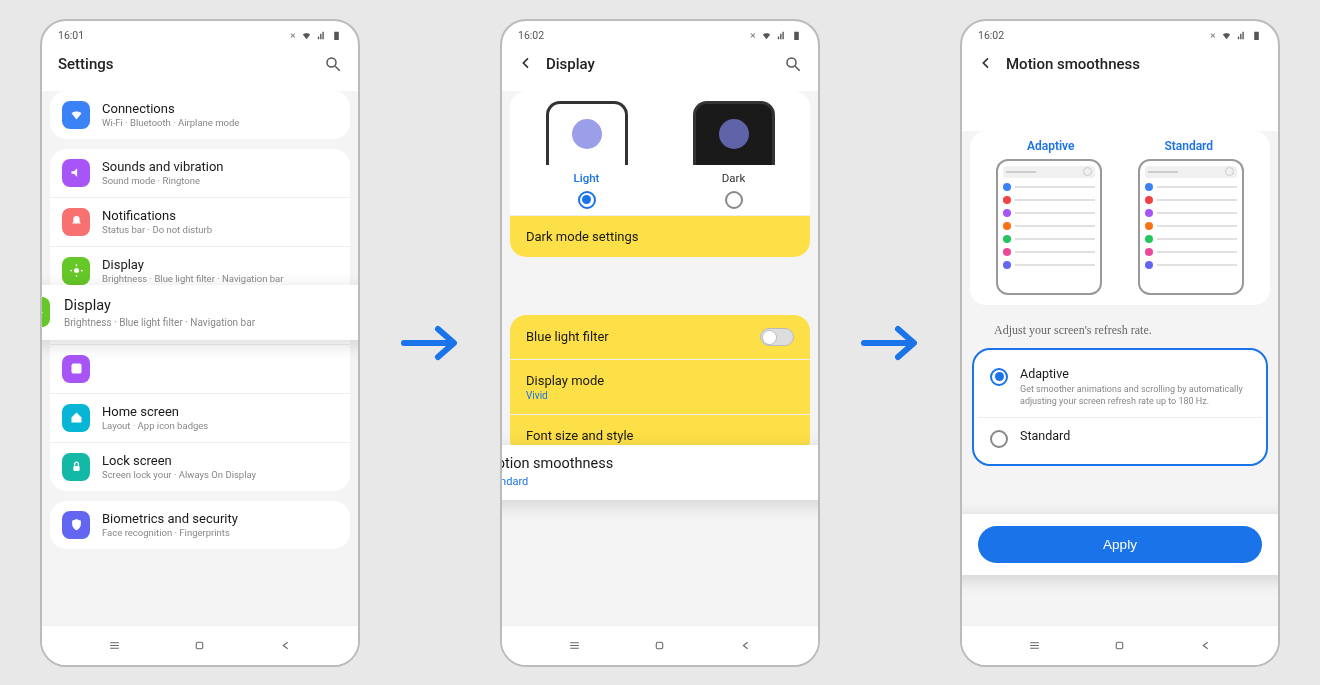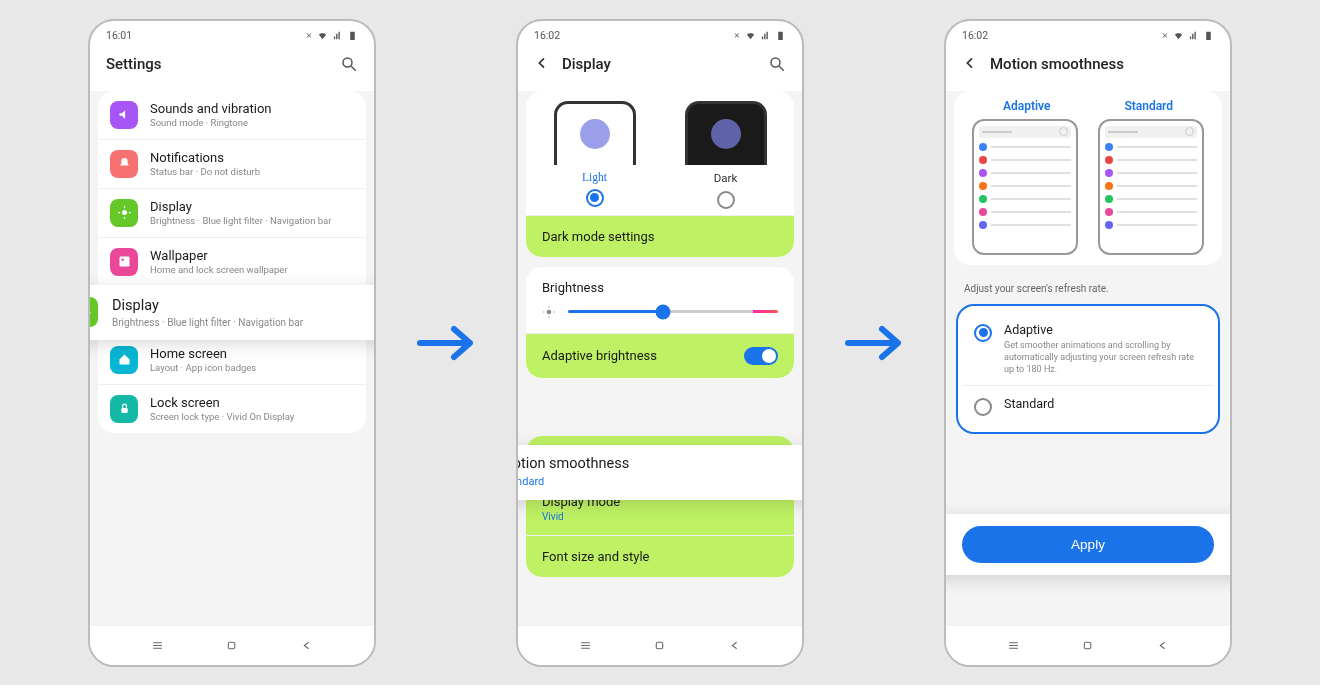--- a/index.html
+++ b/index.html
@@ -8,21 +8,21 @@
     height: 685px;
     background: #e8e8e8;
     font-family: -apple-system, BlinkMacSystemFont, "Segoe UI", Roboto, sans-serif;
     display: flex;
     align-items: center;
     justify-content: center;
     gap: 30px;
     overflow: hidden;
   }
   .phone {
-    width: 288px;
+    width: 320px;
     height: 648px;
     background: #fff;
     border: 2px solid #bbb;
     border-radius: 26px;
     position: relative;
     overflow: hidden;
     display: flex;
     flex-direction: column;
     flex-shrink: 0;
   }
@@ -93,26 +93,26 @@
     border-top-left-radius:14px; border-top-right-radius:14px;
     display:flex; align-items:center; justify-content:center;
     position:relative;
   }
   .theme-prev.light { background:#fff;}
   .theme-prev.dark { background:#1a1a1a;}
   .theme-prev .dot { width:30px;height:30px;border-radius:50%;}
   .theme-prev.light .dot{ background:#9b9ee8;}
   .theme-prev.dark .dot{ background:#5f63a8;}
   .theme-opt .label { font-size:11.5px; color:#333;}
-  .theme-opt.sel .label { color:#1a73e8; font-weight:500;font-family:Liberation Serif, serif;}
+  .theme-opt.sel .label { color:#1a73e8; font-weight:500;}
   .radio { width:18px;height:18px;border:2px solid #888;border-radius:50%;display:flex;align-items:center;justify-content:center;}
   .radio.checked{ border-color:#1a73e8;}
   .radio.checked::after{content:'';width:9px;height:9px;background:#1a73e8;border-radius:50%;}
   
-  .simple-item { padding:13px 16px; border-bottom:1px solid #eee; background:#bef264; cursor:pointer; display:flex;align-items:center;justify-content:space-between;}
+  .simple-item { padding:13px 16px; border-bottom:1px solid #eee; background:#fde047; cursor:pointer; display:flex;align-items:center;justify-content:space-between;}
   .simple-item:last-child{border-bottom:none;}
   .simple-item .txt .title{ font-size:13px; color:#1a1a1a;}
   .simple-item .txt .sub { font-size:10px; color:#1a73e8; margin-top:2px;}
   
   .slider-row{ padding:10px 16px 14px; display:flex;align-items:center;gap:12px;background:#fff;}
   .slider-row svg.sun{width:14px;height:14px;}
   .slider{ flex:1; height:3px; background:linear-gradient(to right,#1a73e8 0%,#1a73e8 45%,#ccc 45%,#ccc 88%,#f2a 88%,#f55 100%);border-radius:2px;position:relative;}
   .slider .thumb{position:absolute;left:45%;top:50%;transform:translate(-50%,-50%);width:15px;height:15px;background:#1a73e8;border-radius:50%;}
   
   .toggle{width:34px;height:18px;background:#1a73e8;border-radius:10px;position:relative;}
@@ -128,21 +128,21 @@
     width:106px;height:136px;border:2px solid #999;border-radius:12px;
     background:#fff;padding:5px;display:flex;flex-direction:column;gap:2px;
   }
   .mini-phone .hdr{height:12px;background:#f0f0f0;border-radius:3px;margin-bottom:2px;display:flex;align-items:center;justify-content:space-between;padding:0 3px;}
   .mini-phone .hdr::before{content:'';width:30px;height:2px;background:#ccc;}
   .mini-phone .hdr::after{content:'';width:7px;height:7px;border:1px solid #ccc;border-radius:50%;}
   .mini-phone .mrow{height:11px;display:flex;align-items:center;gap:4px;font-size:4px;color:#bbb;}
   .mini-phone .mrow .d{width:8px;height:8px;border-radius:50%;flex-shrink:0;}
   .mini-phone .mrow .l{flex:1;height:2px;background:#e0e0e0;}
   
-  .p3-caption{font-size:10px;color:#666;padding:8px 18px 10px;}
+  .p3-caption{font-size:12px;color:#666;padding:8px 32px 10px;font-family:Liberation Serif, serif;}
   .opt-group{ margin:0 10px; border:2px solid #1a73e8;border-radius:18px;background:#fff;padding:6px 4px;}
   .opt-item{display:flex;gap:12px;padding:10px 12px;align-items:flex-start;cursor:pointer;border-bottom:1px solid #eee;}
   .opt-item:last-child{border-bottom:none;}
   .opt-item .radio{margin-top:2px;flex-shrink:0;}
   .opt-item .title{font-size:12.5px;color:#1a1a1a;font-weight:400;}
   .opt-item .desc{font-size:9px;color:#888;margin-top:2px;line-height:1.35;}
   
   .apply-wrap{ position:absolute; bottom:50px; left:-24px; right:-24px; background:#fff; box-shadow:0 4px 18px rgba(0,0,0,0.15); padding:12px 40px; border-radius:4px; z-index:5;}
   .apply-btn{width:100%;background:#1a73e8;color:#fff;border:none;border-radius:22px;padding:11px;font-size:13.5px;font-weight:500;cursor:pointer;}
   
@@ -179,20 +179,33 @@
         <h1>Settings</h1>
       </div>
     <span class="search-btn">
       <svg viewBox="0 0 24 24">
           <circle cx="10" cy="10" r="6" fill="none" stroke="#555" stroke-width="2"></circle>
           <line x1="15" y1="15" x2="21" y2="21" stroke="#555" stroke-width="2"></line>
         </svg>
     </span>
   </div>
   <div class="phone-body">
+    <div class="card" id="p1-list1">
+        <div class="list-item">
+          <span class="icon" style="background:#3b82f6">
+            <svg viewBox="0 0 24 24">
+              <path d="M12 20l8-10c-4-4-12-4-16 0z" fill="#fff"></path>
+            </svg>
+          </span>
+          <div class="txt">
+            <div class="title">Connections</div>
+            <div class="sub">Wi-Fi · Bluetooth · Airplane mode</div>
+          </div>
+        </div>
+      </div>
     <div class="card" id="p1-list2">
         <div class="list-item">
           <span class="icon" style="background:#a855f7">
             <svg viewBox="0 0 24 24">
               <path d="M4 10v4h4l5 5V5L8 10z" fill="#fff"></path>
             </svg>
           </span>
           <div class="txt">
             <div class="title">Sounds and vibration</div>
             <div class="sub">Sound mode · Ringtone</div>
@@ -258,21 +271,34 @@
         </div>
         <div class="list-item">
           <span class="icon" style="background:#14b8a6">
             <svg viewBox="0 0 24 24">
               <rect x="7" y="11" width="10" height="8" rx="2" fill="#fff"></rect>
               <path d="M9 11V8a3 3 0 016 0v3" fill="none" stroke="#fff" stroke-width="2"></path>
             </svg>
           </span>
           <div class="txt">
             <div class="title">Lock screen</div>
-            <div class="sub">Screen lock type · Vivid On Display</div>
+            <div class="sub">Screen lock your · Always On Display</div>
+          </div>
+        </div>
+      </div>
+    <div class="card" id="p1-list3">
+        <div class="list-item">
+          <span class="icon" style="background:#6366f1">
+            <svg viewBox="0 0 24 24">
+              <path d="M12 3l7 3v5c0 5-3 8-7 10-4-2-7-5-7-10V6z" fill="#fff"></path>
+            </svg>
+          </span>
+          <div class="txt">
+            <div class="title">Biometrics and security</div>
+            <div class="sub">Face recognition · Fingerprints</div>
           </div>
         </div>
       </div>
 
     <div class="popout" style="left:-40px;right:-30px;top:194px;">
       <div style="display:flex;align-items:center;gap:14px;">
         <span class="icon" style="width:30px;height:30px;border-radius:8px;background:#65c728;display:flex;align-items:center;justify-content:center;">
           <svg viewBox="0 0 24 24" width="17" height="17">
               <circle cx="12" cy="12" r="4" fill="#fff"></circle>
               <g stroke="#fff" stroke-width="2">
@@ -373,44 +399,20 @@
         </div>
       </div>
       <div style="border-top:1px solid #eee;"></div>
       <div class="simple-item">
           <div class="txt">
             <div class="title">Dark mode settings</div>
           </div>
         </div>
     </div>
 
-    <div class="card">
-      <div class="section-title">Brightness</div>
-      <div class="slider-row">
-        <svg class="sun" viewBox="0 0 24 24">
-            <circle cx="12" cy="12" r="4" fill="#888"></circle>
-            <g stroke="#888" stroke-width="2">
-              <line x1="12" y1="2" x2="12" y2="4"></line>
-              <line x1="12" y1="20" x2="12" y2="22"></line>
-              <line x1="2" y1="12" x2="4" y2="12"></line>
-              <line x1="20" y1="12" x2="22" y2="12"></line>
-            </g>
-          </svg>
-        <div class="slider">
-            <div class="thumb"></div>
-          </div>
-      </div>
-      <div style="border-top:1px solid #eee;"></div>
-      <div class="simple-item">
-        <div class="txt">
-            <div class="title">Adaptive brightness</div>
-          </div>
-        <div class="toggle"></div>
-      </div>
-    </div>
 
     <div class="card" style="margin-top:58px;">
       <div class="simple-item">
         <div class="txt">
             <div class="title">Blue light filter</div>
           </div>
         <div class="toggle off"></div>
       </div>
       <div class="simple-item">
         <div class="txt">
@@ -479,21 +481,21 @@
   <div class="header">
     <div class="left">
       <span class="back-btn">
           <svg viewBox="0 0 24 24">
             <path d="M15 5l-7 7 7 7" fill="none" stroke="#333" stroke-width="2.5"></path>
           </svg>
         </span>
       <h1>Motion smoothness</h1>
     </div>
   </div>
-  <div class="phone-body" style="background:#f4f4f4;">
+  <div class="phone-body" style="background:#f4f4f4;margin-top:40px;">
     <div class="card">
       <div class="p3-header-row">
         <span>Adaptive</span>
         <span>Standard</span>
       </div>
       <div class="mini-row" id="mini-row">
           <div class="mini-phone">
             <div class="hdr"></div>
             <div class="mrow">
               <span class="d" style="background:#3b82f6"></span>

